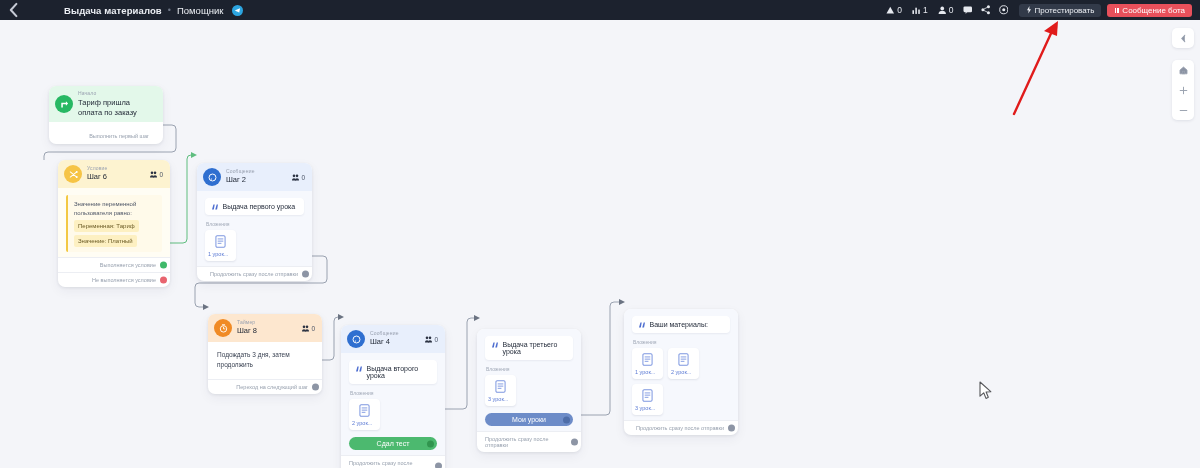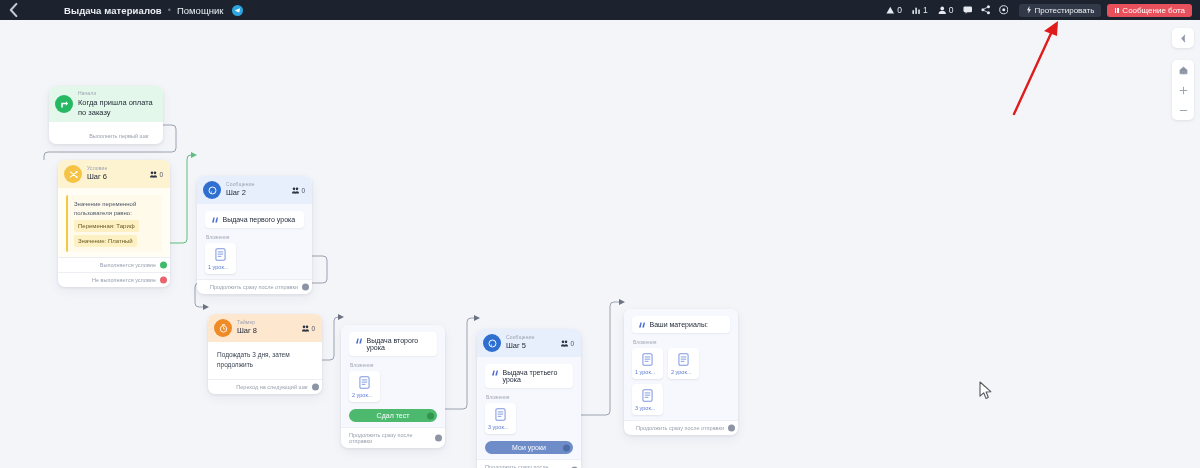--- a/index.html
+++ b/index.html
@@ -356,21 +356,21 @@
 
   <div class="node" style="left:49px; top:66px; width:114px;">
     <div class="nhead green">
       <span class="nicon g">
         <svg viewBox="0 0 14 14" width="9" height="9">
             <path d="M2 4.2 H9.2 V2 L12.6 5.4 L9.2 8.8 V6.6 H4.4 V11.8 H2 Z" fill="#fff"></path>
           </svg>
       </span>
       <span class="ntitles">
         <span class="nkind">Начало</span>
-        <span class="nname" style="white-space:normal;line-height:1.3;">Когда пришла оплата по заказу</span>
+        <span class="nname" style="white-space:normal;line-height:1.3;">Тариф пришла оплата по заказу</span>
       </span>
     </div>
     <div class="nfoot" style="border-top:none;padding-top:11px;padding-bottom:5px;">
       <span>Выполнить первый шаг</span>
     </div>
   </div>
 
   <div class="node" style="left:58px; top:140px; width:112px;">
     <span class="inport"></span>
     <div class="nhead yellow">
@@ -405,21 +405,21 @@
     <div class="condrow">
       <span>Выполняется условие</span>
       <span class="port" style="background:#3fb96a"></span>
     </div>
     <div class="condrow">
       <span>Не выполняется условие</span>
       <span class="port" style="background:#e8646f"></span>
     </div>
   </div>
 
-  <div class="node" style="left:197px; top:156px; width:115px;">
+  <div class="node" style="left:197px; top:143px; width:115px;">
     <div class="nhead blue">
       <span class="nicon b">
         <svg viewBox="0 0 14 14" width="9" height="9">
             <circle cx="7" cy="7" r="5.4" fill="none" stroke="#fff" stroke-width="1.5"></circle>
             <path d="M4.6 8.6 L4.6 10.8 L6.6 9.1" fill="#fff"></path>
           </svg>
       </span>
       <span class="ntitles">
         <span class="nkind">Сообщение</span>
         <span class="nname">Шаг 2</span>
@@ -486,20 +486,41 @@
     <div class="nbody" style="padding:8px 9px 9px;">
       <div style="font-size:6.5px;color:#3c4454;line-height:1.5;">Подождать 3 дня, затем продолжить</div>
     </div>
     <div class="nfoot">
       <span>Переход на следующий шаг</span>
       <span class="port"></span>
     </div>
   </div>
 
   <div class="node" style="left:341px; top:305px; width:104px;">
+    <div class="nhead blue">
+      <span class="nicon b">
+        <svg viewBox="0 0 14 14" width="9" height="9">
+            <circle cx="7" cy="7" r="5.4" fill="none" stroke="#fff" stroke-width="1.5"></circle>
+            <path d="M4.6 8.6 L4.6 10.8 L6.6 9.1" fill="#fff"></path>
+          </svg>
+      </span>
+      <span class="ntitles">
+        <span class="nkind">Сообщение</span>
+        <span class="nname">Шаг 4</span>
+      </span>
+      <span class="nusers">
+        <svg viewBox="0 0 12 12">
+            <circle cx="3.4" cy="3.2" r="2.2"></circle>
+            <circle cx="8.6" cy="3.2" r="2.2"></circle>
+            <path d="M0 11c0-2.3 1.5-3.7 3.4-3.7S6.8 8.7 6.8 11z"></path>
+            <path d="M5.2 11c0-2.3 1.5-3.7 3.4-3.7S12 8.7 12 11z"></path>
+          </svg>
+        <span>0</span>
+      </span>
+    </div>
     <div class="nbody tintblue">
       <div class="msgq">
         <span class="qico">
             <svg viewBox="0 0 10 8">
               <path d="M0 8 L2.2 0 H4.2 L2.8 8 Z M5 8 L7.2 0 H9.2 L7.8 8 Z"></path>
             </svg>
           </span>
         <span>Выдача второго урока</span>
       </div>
       <div class="flabel">Вложения</div>
@@ -517,41 +538,20 @@
         <span class="dot"></span>
       </div>
     </div>
     <div class="nfoot">
       <span>Продолжить сразу после отправки</span>
       <span class="port"></span>
     </div>
   </div>
 
   <div class="node" style="left:477px; top:309px; width:104px;">
-    <div class="nhead blue">
-      <span class="nicon b">
-        <svg viewBox="0 0 14 14" width="9" height="9">
-            <circle cx="7" cy="7" r="5.4" fill="none" stroke="#fff" stroke-width="1.5"></circle>
-            <path d="M4.6 8.6 L4.6 10.8 L6.6 9.1" fill="#fff"></path>
-          </svg>
-      </span>
-      <span class="ntitles">
-        <span class="nkind">Сообщение</span>
-        <span class="nname">Шаг 5</span>
-      </span>
-      <span class="nusers">
-        <svg viewBox="0 0 12 12">
-            <circle cx="3.4" cy="3.2" r="2.2"></circle>
-            <circle cx="8.6" cy="3.2" r="2.2"></circle>
-            <path d="M0 11c0-2.3 1.5-3.7 3.4-3.7S6.8 8.7 6.8 11z"></path>
-            <path d="M5.2 11c0-2.3 1.5-3.7 3.4-3.7S12 8.7 12 11z"></path>
-          </svg>
-        <span>0</span>
-      </span>
-    </div>
     <div class="nbody tintblue">
       <div class="msgq">
         <span class="qico">
             <svg viewBox="0 0 10 8">
               <path d="M0 8 L2.2 0 H4.2 L2.8 8 Z M5 8 L7.2 0 H9.2 L7.8 8 Z"></path>
             </svg>
           </span>
         <span>Выдача третьего урока</span>
       </div>
       <div class="flabel">Вложения</div>

